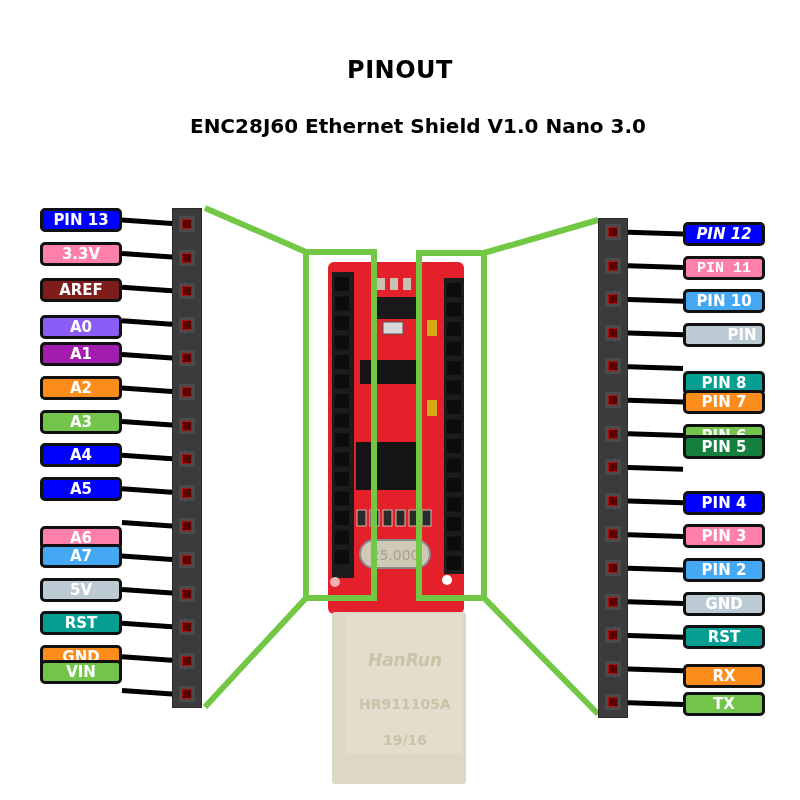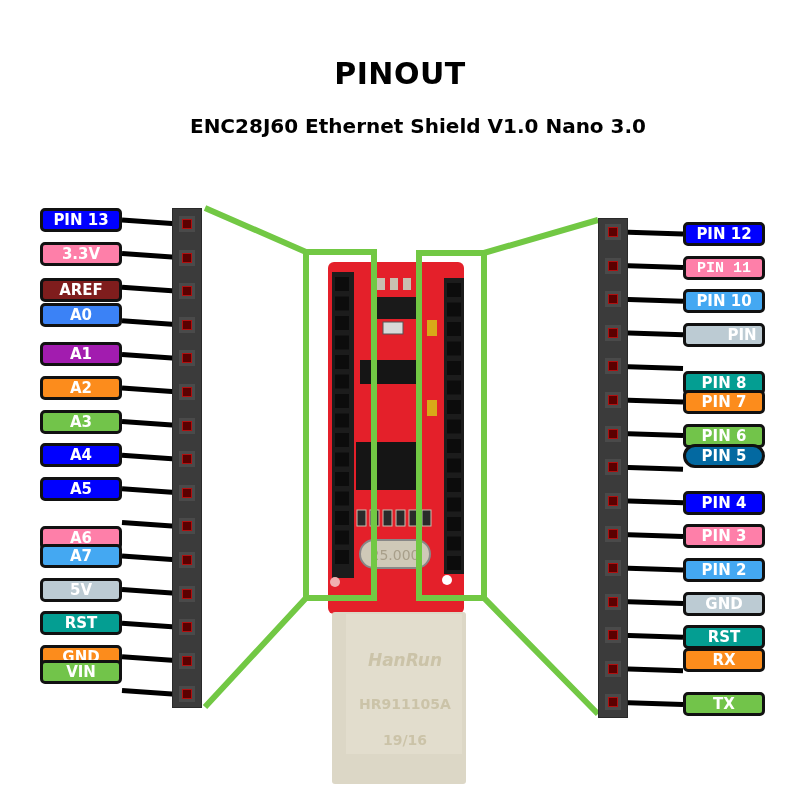--- a/index.html
+++ b/index.html
@@ -1,17 +1,17 @@
 <!DOCTYPE html>
 <html><head>
   <meta charset="utf-8">
   <style>
     html, body { margin: 0; padding: 0; background: #ffffff; }
     body { width: 800px; height: 800px; position: relative; overflow: hidden; font-family: "DejaVu Sans", sans-serif; }
-    .title { position: absolute; left: 0; width: 800px; top: 56px; text-align: center; font-weight: bold; font-size: 30px; color: #000; letter-spacing: 0.5px; }
+    .title { position: absolute; left: 0; width: 800px; top: 56px; text-align: center; font-weight: bold; font-size: 24px; color: #000; letter-spacing: 0.5px; }
     .subtitle { position: absolute; left: 0; width: 800px; top: 114px; text-align: center; font-weight: bold; font-size: 20px; color: #000; padding-left: 18px; }
     .label {
       position: absolute; width: 82px; height: 24px; border: 3px solid #111; border-radius: 5px;
       box-sizing: border-box; color: #fff; font-weight: bold; font-size: 15px; line-height: 19px;
       text-align: center; font-family: "DejaVu Sans", sans-serif;
     }
     .label.left { left: 40px; }
     .label.right { left: 683px; }
     .header-strip { position: absolute; width: 30px; background: #3b3b3b; border: 1px solid #2a2a2a; box-sizing: border-box; }
     .pin-socket { position: absolute; width: 16px; height: 16px; background: #4a4a4a; box-sizing: border-box; }
@@ -174,42 +174,42 @@
     <div class="pin-socket" style="left: 605px; top: 593.6px;"></div>
     <div class="pin-socket" style="left: 605px; top: 627.2px;"></div>
     <div class="pin-socket" style="left: 605px; top: 660.8px;"></div>
     <div class="pin-socket" style="left: 605px; top: 694.4px;"></div>
   </div>
 
 <div id="left-labels">
     <div class="label left" style="top: 208px; background: rgb(0, 0, 255);">PIN 13</div>
     <div class="label left" style="top: 241.6px; background: rgb(254, 127, 169);">3.3V</div>
     <div class="label left" style="top: 278px; background: #7f1d1d;">AREF</div>
-    <div class="label left" style="top: 303px; background: #3b82f6;">A0</div>
+    <div class="label left" style="top: 315px; background: #8b5cf6;">A0</div>
     <div class="label left" style="top: 342.4px; background: #a21caf;">A1</div>
     <div class="label left" style="top: 376px; background: rgb(252, 140, 28);">A2</div>
     <div class="label left" style="top: 409.6px; background: rgb(114, 196, 74);">A3</div>
     <div class="label left" style="top: 443.2px; background: rgb(0, 0, 255);">A4</div>
     <div class="label left" style="top: 476.8px; background: rgb(0, 0, 255);">A5</div>
     <div class="label left" style="top: 510.4px; background: rgb(254, 127, 169); margin-top: 16px;">A6</div>
     <div class="label left" style="top: 544px; background: rgb(68, 168, 242);">A7</div>
     <div class="label left" style="top: 577.6px; background: rgb(188, 203, 211);">5V</div>
     <div class="label left" style="top: 611.2px; background: rgb(4, 158, 146);">RST</div>
     <div class="label left" style="top: 644.8px; background: rgb(252, 140, 28);">GND</div>
     <div class="label left" style="top: 660px; background: rgb(114, 196, 74);">VIN</div>
   </div>
 <div id="right-labels">
-    <div class="label right" style="top: 222px; background: rgb(0, 0, 255);">PIN 12</div>
+    <div class="label right" style="top: 222px; background: rgb(0, 0, 255); font-style: italic;">PIN 12</div>
     <div class="label right" style="top: 255.6px; background: rgb(254, 127, 169); font-family: Liberation Mono, monospace;">PIN 11</div>
     <div class="label right" style="top: 289.2px; background: rgb(68, 168, 242);">PIN 10</div>
     <div class="label right" style="top: 322.8px; background: rgb(188, 203, 211); padding-left: 36px;">PIN 9</div>
     <div class="label right" style="top: 371px; background: rgb(4, 158, 146);">PIN 8</div>
     <div class="label right" style="top: 390px; background: rgb(252, 140, 28);">PIN 7</div>
     <div class="label right" style="top: 423.6px; background: rgb(114, 196, 74);">PIN 6</div>
-    <div class="label right" style="top: 444px; background: #0369a1; border-radius: 12px;">PIN 5</div>
+    <div class="label right" style="top: 435px; background: #15803d;">PIN 5</div>
     <div class="label right" style="top: 490.8px; background: rgb(0, 0, 255);">PIN 4</div>
     <div class="label right" style="top: 524.4px; background: rgb(254, 127, 169);">PIN 3</div>
     <div class="label right" style="top: 558px; background: rgb(68, 168, 242);">PIN 2</div>
     <div class="label right" style="top: 591.6px; background: rgb(188, 203, 211);">GND</div>
     <div class="label right" style="top: 625.2px; background: rgb(4, 158, 146);">RST</div>
-    <div class="label right" style="top: 648px; background: rgb(252, 140, 28);">RX</div>
+    <div class="label right" style="top: 664px; background: rgb(252, 140, 28);">RX</div>
     <div class="label right" style="top: 692.4px; background: rgb(114, 196, 74);">TX</div>
   </div>
 
 </body></html>

